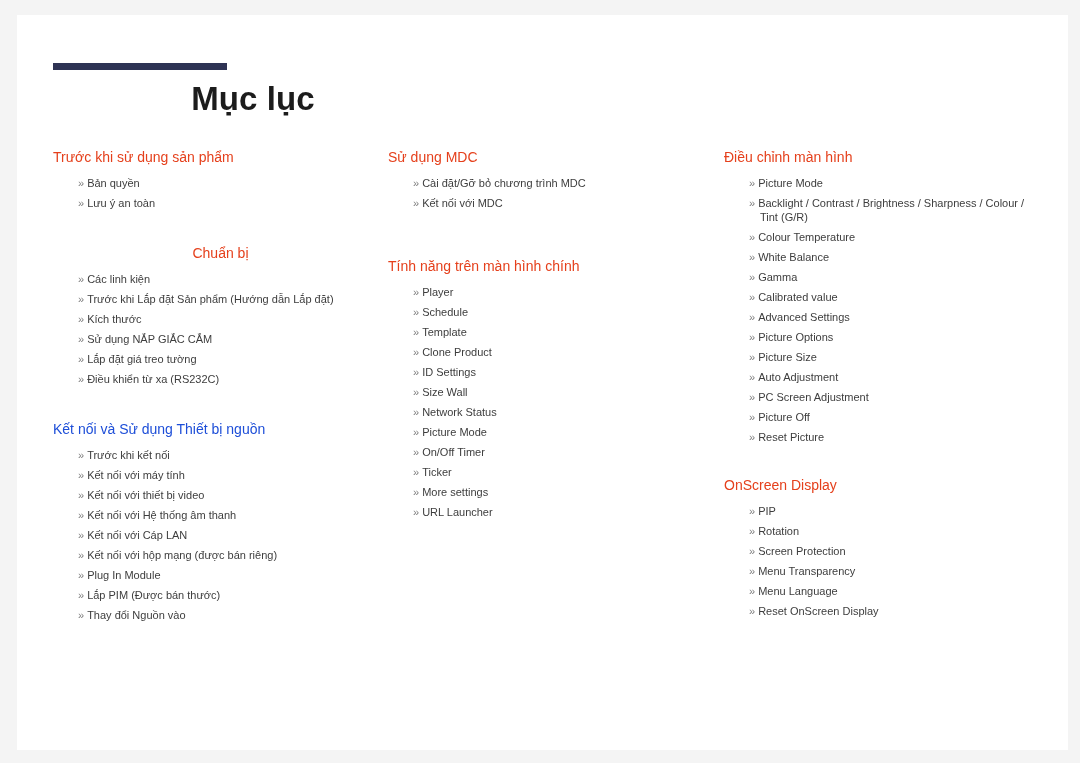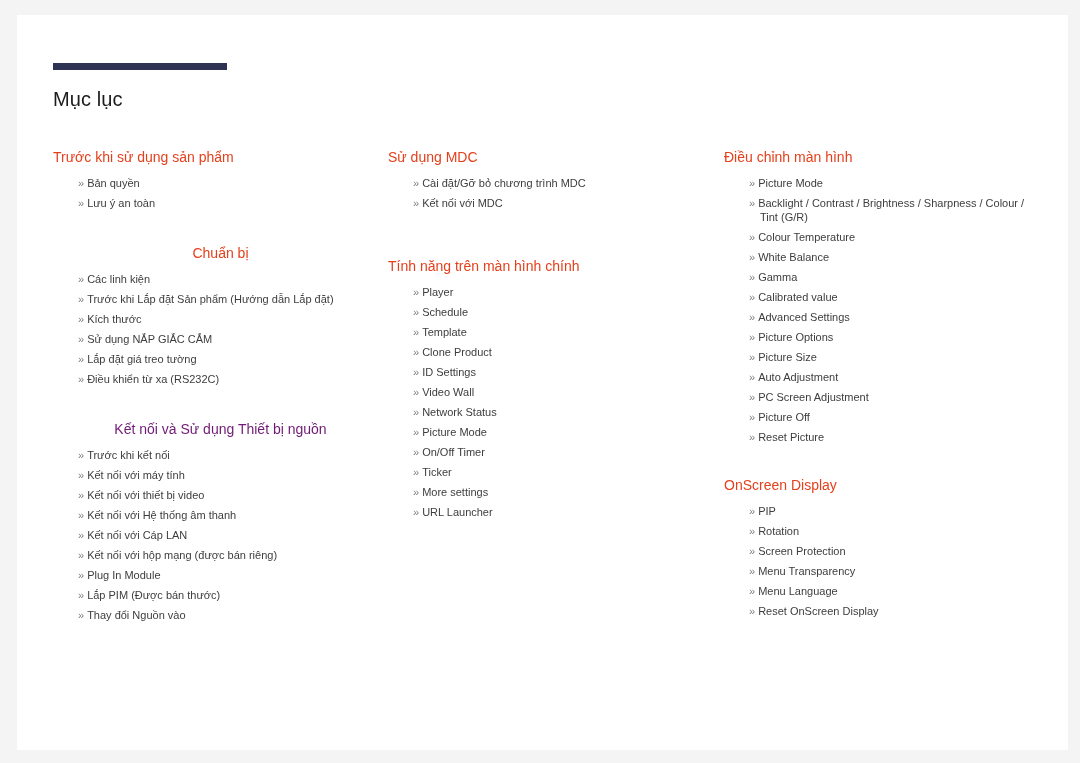--- a/index.html
+++ b/index.html
@@ -32,26 +32,27 @@
     top: 48px;
     width: 400px;
   }
   #title-rule {
     width: 174px;
     height: 7px;
     background: #2e3354;
     margin: 0 0 14px 0;
   }
   #page-title {
-    font-size: 20px;
+    font-size: 33px;
     line-height: 30px;
     color: #1c1c1c;
-    font-weight: 400;
+    font-weight: 700;
     letter-spacing: 0.1px;
     margin: 0;
+    text-align: center;
   }
 
   
   #columns {
     position: absolute;
     left: 36px;
     top: 130px;
     width: 990px;
     display: flex;
     align-items: flex-start;
@@ -134,21 +135,21 @@
           <ul class="item-list">
             <li class="item"><span class="bullet">»</span><span class="item-label">Các linh kiện</span></li>
             <li class="item wrap"><span class="bullet">»</span><span class="item-label">Trước khi Lắp đặt Sản phẩm (Hướng dẫn Lắp đặt)</span></li>
             <li class="item"><span class="bullet">»</span><span class="item-label">Kích thước</span></li>
             <li class="item"><span class="bullet">»</span><span class="item-label">Sử dụng NẮP GIẮC CẮM</span></li>
             <li class="item"><span class="bullet">»</span><span class="item-label">Lắp đặt giá treo tường</span></li>
             <li class="item"><span class="bullet">»</span><span class="item-label">Điều khiển từ xa (RS232C)</span></li>
           </ul>
         </div>
         <div class="section">
-          <div class="section-heading" style="color: #701a75; text-align: center;">Kết nối và Sử dụng Thiết bị nguồn</div>
+          <div class="section-heading" style="color: #1d4ed8;">Kết nối và Sử dụng Thiết bị nguồn</div>
           <ul class="item-list">
             <li class="item"><span class="bullet">»</span><span class="item-label">Trước khi kết nối</span></li>
             <li class="item"><span class="bullet">»</span><span class="item-label">Kết nối với máy tính</span></li>
             <li class="item"><span class="bullet">»</span><span class="item-label">Kết nối với thiết bị video</span></li>
             <li class="item"><span class="bullet">»</span><span class="item-label">Kết nối với Hệ thống âm thanh</span></li>
             <li class="item"><span class="bullet">»</span><span class="item-label">Kết nối với Cáp LAN</span></li>
             <li class="item"><span class="bullet">»</span><span class="item-label">Kết nối với hộp mạng (được bán riêng)</span></li>
             <li class="item"><span class="bullet">»</span><span class="item-label">Plug In Module</span></li>
             <li class="item"><span class="bullet">»</span><span class="item-label">Lắp PIM (Được bán thước)</span></li>
             <li class="item"><span class="bullet">»</span><span class="item-label">Thay đổi Nguồn vào</span></li>
@@ -164,21 +165,21 @@
           </ul>
         </div>
         <div class="section">
           <div class="section-heading" style="color: rgb(229, 64, 28);">Tính năng trên màn hình chính</div>
           <ul class="item-list">
             <li class="item"><span class="bullet">»</span><span class="item-label">Player</span></li>
             <li class="item"><span class="bullet">»</span><span class="item-label">Schedule</span></li>
             <li class="item"><span class="bullet">»</span><span class="item-label">Template</span></li>
             <li class="item"><span class="bullet">»</span><span class="item-label">Clone Product</span></li>
             <li class="item"><span class="bullet">»</span><span class="item-label">ID Settings</span></li>
-            <li class="item"><span class="bullet">»</span><span class="item-label">Video Wall</span></li>
+            <li class="item"><span class="bullet">»</span><span class="item-label">Size Wall</span></li>
             <li class="item"><span class="bullet">»</span><span class="item-label">Network Status</span></li>
             <li class="item"><span class="bullet">»</span><span class="item-label">Picture Mode</span></li>
             <li class="item"><span class="bullet">»</span><span class="item-label">On/Off Timer</span></li>
             <li class="item"><span class="bullet">»</span><span class="item-label">Ticker</span></li>
             <li class="item"><span class="bullet">»</span><span class="item-label">More settings</span></li>
             <li class="item"><span class="bullet">»</span><span class="item-label">URL Launcher</span></li>
           </ul>
         </div>
       </div>
       <div class="column col-3">

